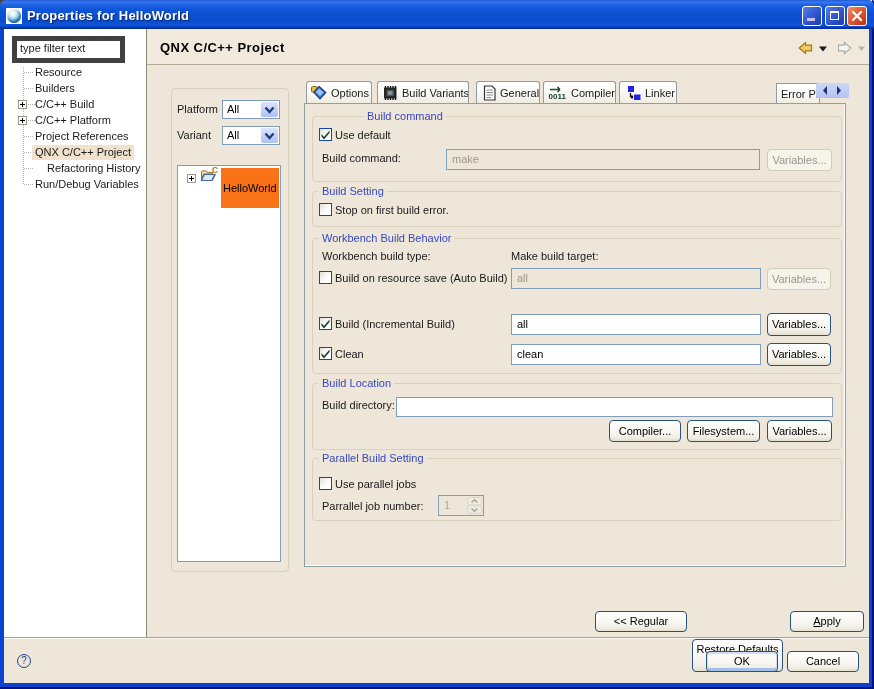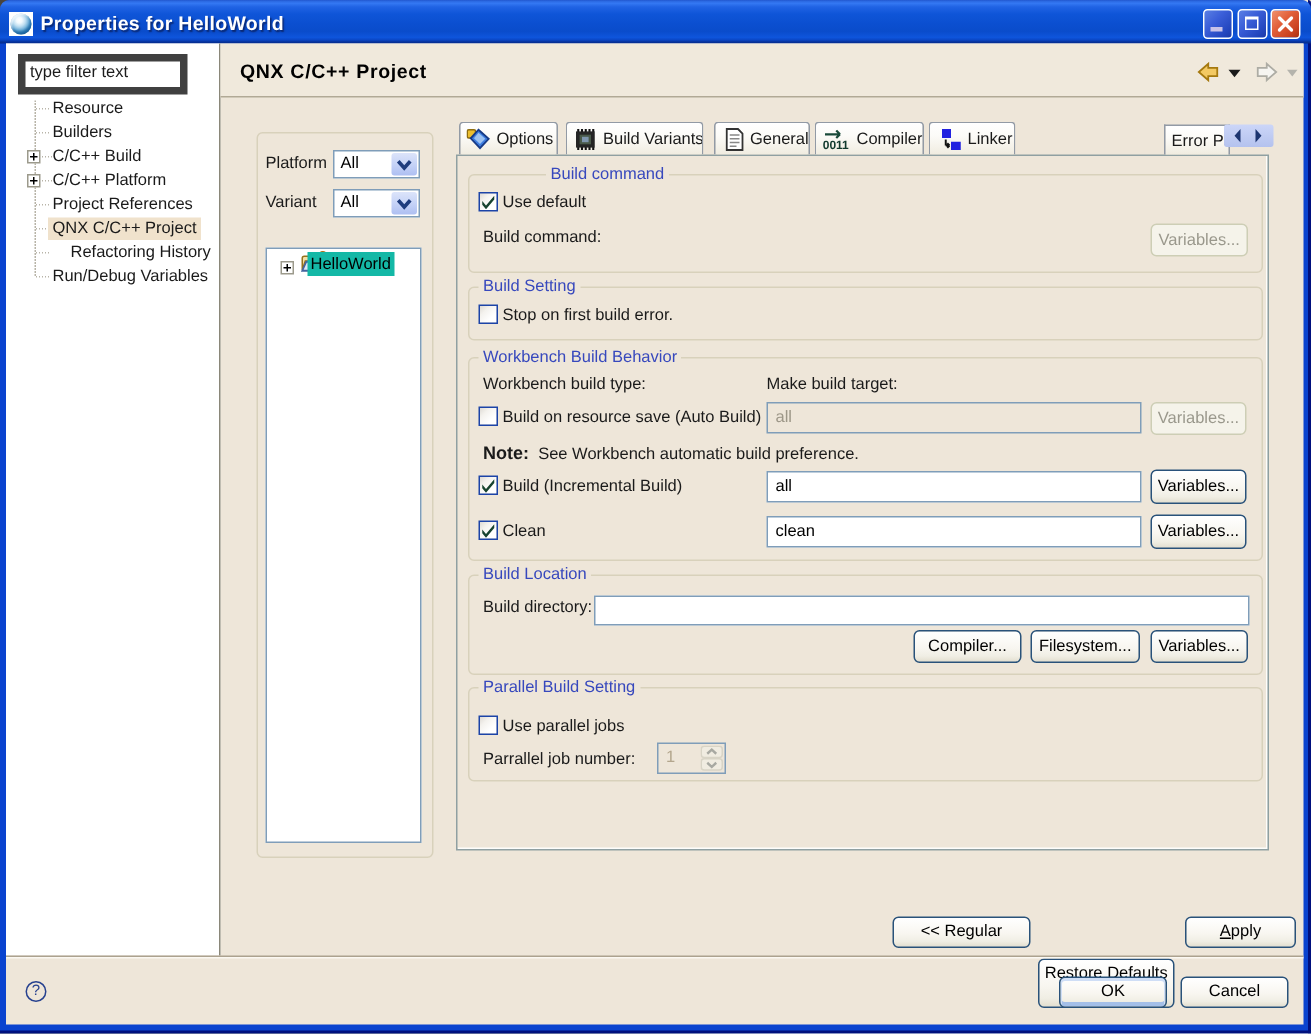--- a/index.html
+++ b/index.html
@@ -153,21 +153,21 @@
     <div class="expander" style="left:9px;top:8px;">
         <b></b>
         <i></i>
       </div>
     <svg class="abs" style="left:22px;top:1px;" width="19" height="16" viewBox="0 0 19 16">
       <path d="M1.5 13 L1.5 5.2 Q1.5 3.8 2.8 3.8 L5.8 3.8 L7.2 5.4 L12.5 5.4 L12.5 7 L3.5 7 Z" fill="#f2dfa7" stroke="#96731d" stroke-width="1"></path>
       <path d="M1.5 13.5 L4.2 7.5 L15 7.5 L12 13.5 Z" fill="#dde8f8" stroke="#44649e" stroke-width="1.2"></path>
       <path d="M12 13.5 L15 7.5" stroke="#44649e" stroke-width="1.2"></path>
       <text x="12" y="6" font-family="Liberation Sans,sans-serif" font-size="8.5" font-weight="bold" fill="#b06c14">C</text>
     </svg>
-    <div class="abs" style="left:27px;top:2px;height:16px;line-height:16px;background:#14b8a6;font-size:11px;padding:0 2px;">HelloWorld</div>
+    <div class="abs" style="left:43px;top:2px;height:16px;line-height:16px;background:#f97316;font-size:11px;padding:12px 2px;">HelloWorld</div>
   </div>
 
   <div id="tabpanel"></div>
 
   <div class="tab" style="left:302px;top:52px;width:66px;height:22px;padding-left:4px;">
     <svg width="16" height="15" viewBox="0 0 16 15">
       <rect x="0.5" y="1.5" width="5.5" height="5.5" rx="1" fill="#ecbe2e" stroke="#8e6d10"></rect>
       <path d="M8 1.5 L14.8 7.5 L9 13.8 L2.8 7.2 Z" fill="#3d7de0" stroke="#173a85" stroke-width="1.2"></path>
       <path d="M8 3.5 L12.5 7.5 L9 11 L5 7.2 Z" fill="#9cc2f2"></path>
     </svg>
@@ -221,36 +221,36 @@
 
   <div class="grp" style="left:308px;top:87px;width:528px;height:64px;"></div>
   <div class="grplabel" style="left:315px;top:81px;margin-left:45px;">Build command</div>
   <div class="cb" id="cb1" style="left:315px;top:99px;">
       <svg width="11" height="11" viewBox="0 0 11 11">
         <path d="M1.5 5 L4 8 L9.5 1.5 L9.5 4 L4 10.5 L1.5 7.5 Z" fill="#17432f"></path>
       </svg>
     </div>
   <div class="lbl" style="left:331px;top:100px;">Use default</div>
   <div class="lbl" style="left:318px;top:123px;">Build command:</div>
+  <div class="fld dis" style="left:442px;top:120px;width:314px;height:21px;">make</div>
   <div class="btn dis" style="left:763px;top:120px;width:65px;height:22px;line-height:20px;">Variables...</div>
 
   <div class="grp" style="left:308px;top:162px;width:528px;height:34px;"></div>
   <div class="grplabel" style="left:315px;top:156px;">Build Setting</div>
   <div class="cb" style="left:315px;top:174px;"></div>
   <div class="lbl" style="left:331px;top:175px;">Stop on first build error.</div>
 
   <div class="grp" style="left:308px;top:209px;width:528px;height:134px;"></div>
   <div class="grplabel" style="left:315px;top:203px;">Workbench Build Behavior</div>
   <div class="lbl" style="left:318px;top:221px;">Workbench build type:</div>
   <div class="lbl" style="left:507px;top:221px;">Make build target:</div>
   <div class="cb" style="left:315px;top:242px;"></div>
   <div class="lbl" style="left:331px;top:243px;">Build on resource save (Auto Build)</div>
   <div class="fld dis" style="left:507px;top:239px;width:250px;height:21px;">all</div>
   <div class="btn dis" style="left:763px;top:239px;width:64px;height:22px;line-height:20px;">Variables...</div>
-  <div class="lbl" style="left:318px;top:267px;"><b style="font-size:12px;">Note:</b>&nbsp; See Workbench automatic build preference.</div>
   <div class="cb" id="cb2" style="left:315px;top:288px;">
       <svg width="11" height="11" viewBox="0 0 11 11">
         <path d="M1.5 5 L4 8 L9.5 1.5 L9.5 4 L4 10.5 L1.5 7.5 Z" fill="#17432f"></path>
       </svg>
     </div>
   <div class="lbl" style="left:331px;top:289px;">Build (Incremental Build)</div>
   <div class="fld" style="left:507px;top:285px;width:250px;height:21px;">all</div>
   <div class="btn" style="left:763px;top:284px;width:64px;height:23px;line-height:21px;">Variables...</div>
   <div class="cb" id="cb3" style="left:315px;top:318px;">
       <svg width="11" height="11" viewBox="0 0 11 11">

